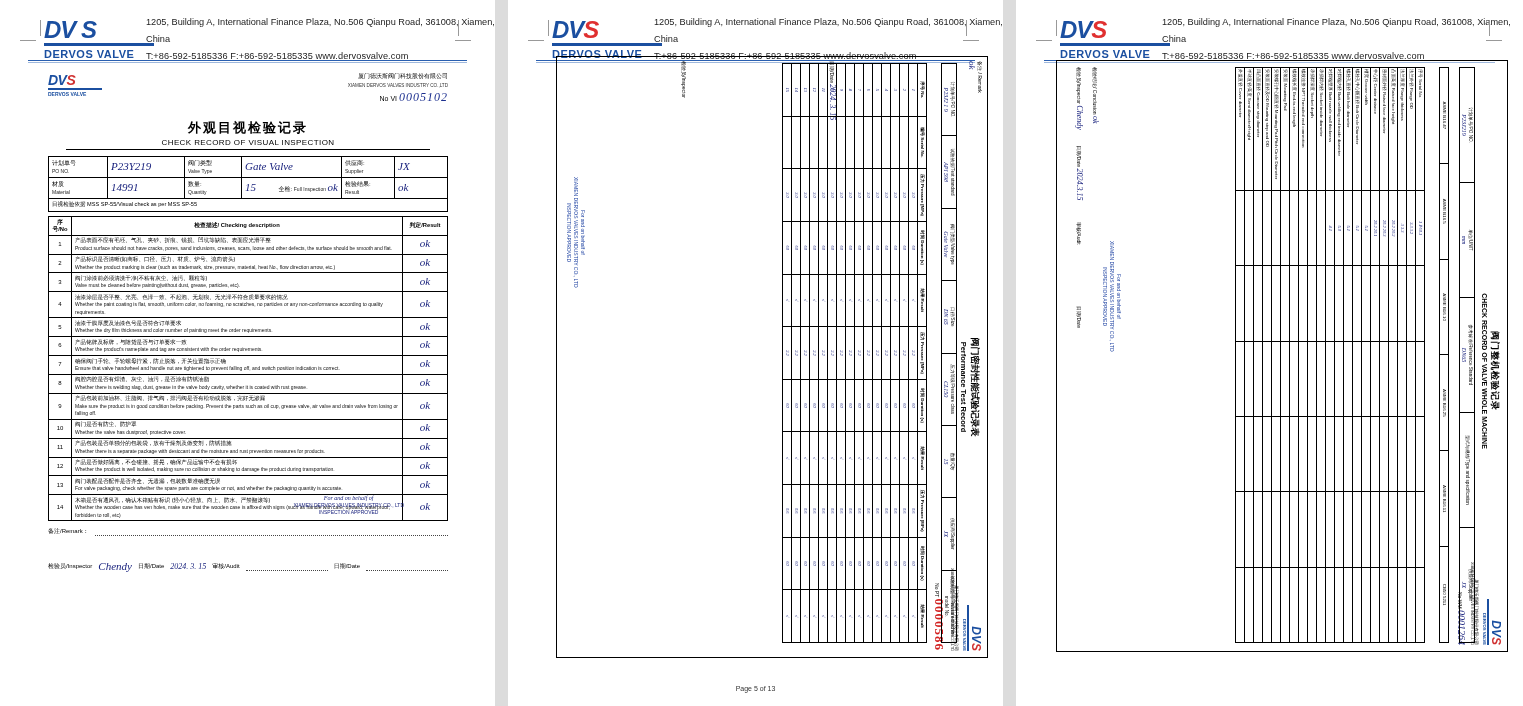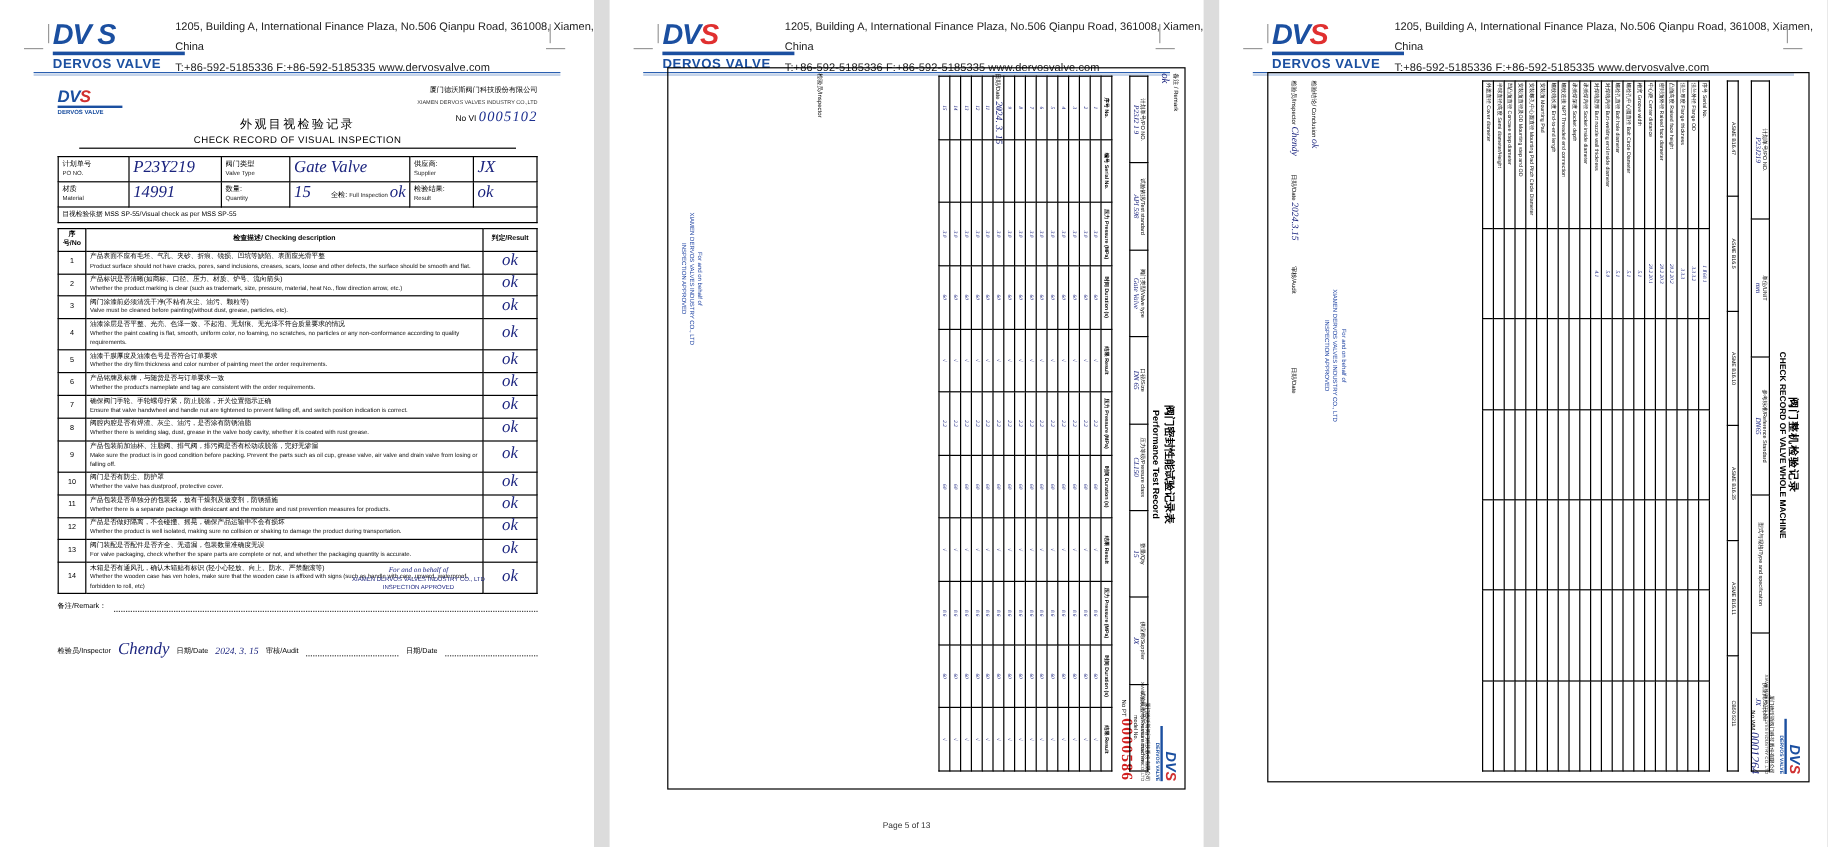--- a/index.html
+++ b/index.html
@@ -30,27 +30,27 @@
   
   .doc1{position:absolute;left:48px;top:72px;width:400px;font-size:6.2px;color:#000;}
   .doc1 .dlogo{font-weight:bold;font-style:italic;font-size:14px;color:#1b4fa0;letter-spacing:-0.5px;}
   .doc1 .dlogo .slash{color:#d03030;}
   .doc1 .dbar{width:54px;height:2px;background:#1b4fa0;margin:0 0 1px 0;}
   .doc1 .dsub{font-size:5px;font-weight:bold;color:#1b4fa0;}
   .doc1 .cnco{position:absolute;right:0;top:0;text-align:right;font-size:6px;line-height:9px;}
   .doc1 .cnco .en{font-size:4.6px;color:#333;}
   .doc1 .no{position:absolute;right:0;top:18px;font-size:7px;}
   .doc1 .no .hand{font-family:"Liberation Serif",serif;color:#1c2f8f;font-size:12px;font-style:italic;letter-spacing:1px;}
-  .doc1 .title-cn{text-align:center;font-size:10px;font-weight:normal;margin-top:0;letter-spacing:2px;}
+  .doc1 .title-cn{text-align:center;font-size:13px;font-weight:bold;margin-top:22px;letter-spacing:2px;}
   .doc1 .title-en{text-align:center;font-size:8px;font-weight:normal;letter-spacing:.4px;border-bottom:1px solid #000;padding-bottom:2px;margin:1px 18px 6px 18px;}
   table.t1{border-collapse:collapse;width:100%;table-layout:fixed;}
   table.t1 td{border:1px solid #000;padding:2px 3px;vertical-align:middle;font-size:5.6px;line-height:8px;}
   .lbl .cn{font-size:6px;}
   .lbl .en{font-size:5px;color:#222;}
-  .hand{font-family:"Liberation Serif",serif;font-style:italic;color:#1a237e;font-size:14px;}
+  .hand{font-family:"Liberation Serif",serif;font-style:italic;color:#1a237e;font-size:11px;}
   .hand-sm{font-family:"Liberation Serif",serif;font-style:italic;color:#1a237e;font-size:8px;}
   .band{border:1px solid #000;border-top:none;padding:2px 3px;font-size:5.6px;}
   table.t2{border-collapse:collapse;width:100%;table-layout:fixed;margin-top:4px;}
   table.t2 td,table.t2 th{border:1px solid #000;padding:1.5px 3px;font-size:5.2px;line-height:7.4px;vertical-align:middle;}
   table.t2 th{font-size:5.8px;font-weight:bold;text-align:center;}
   table.t2 td.num{text-align:center;width:16px;font-size:6px;}
   table.t2 td.res{text-align:center;width:38px;}
   .ck .cn{font-size:5.6px;}
   .ck .en{font-size:5px;color:#111;}
   .stampbox{position:absolute;right:44px;bottom:56px;text-align:center;font-size:5px;color:#1a237e;line-height:7px;}

